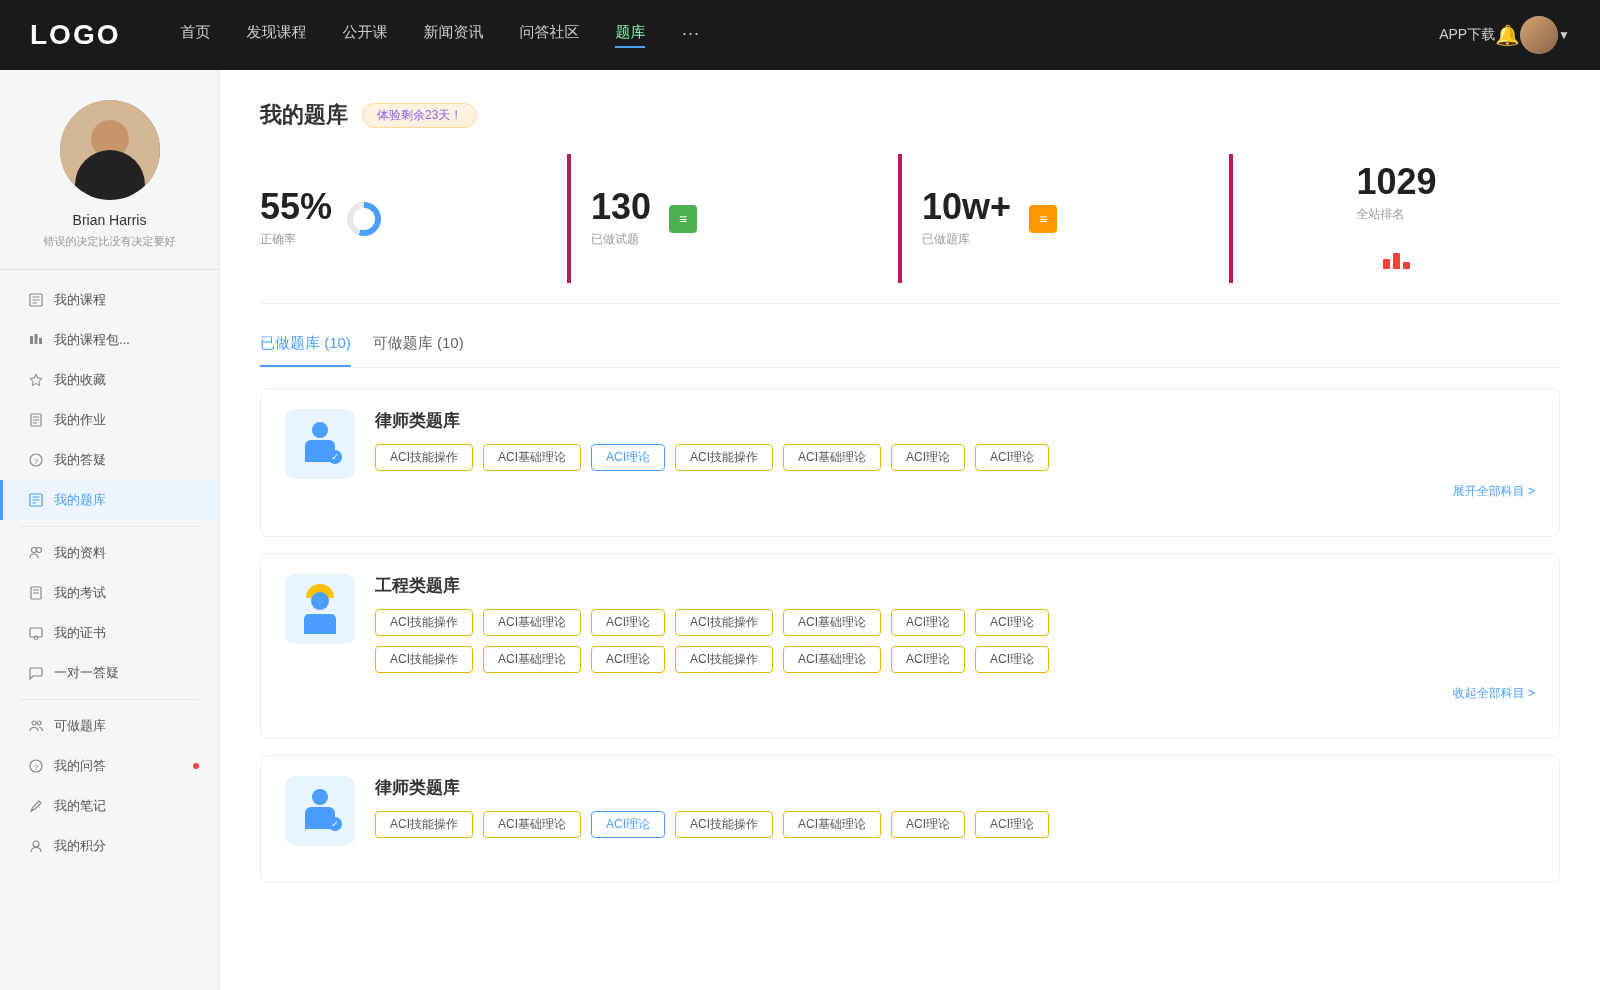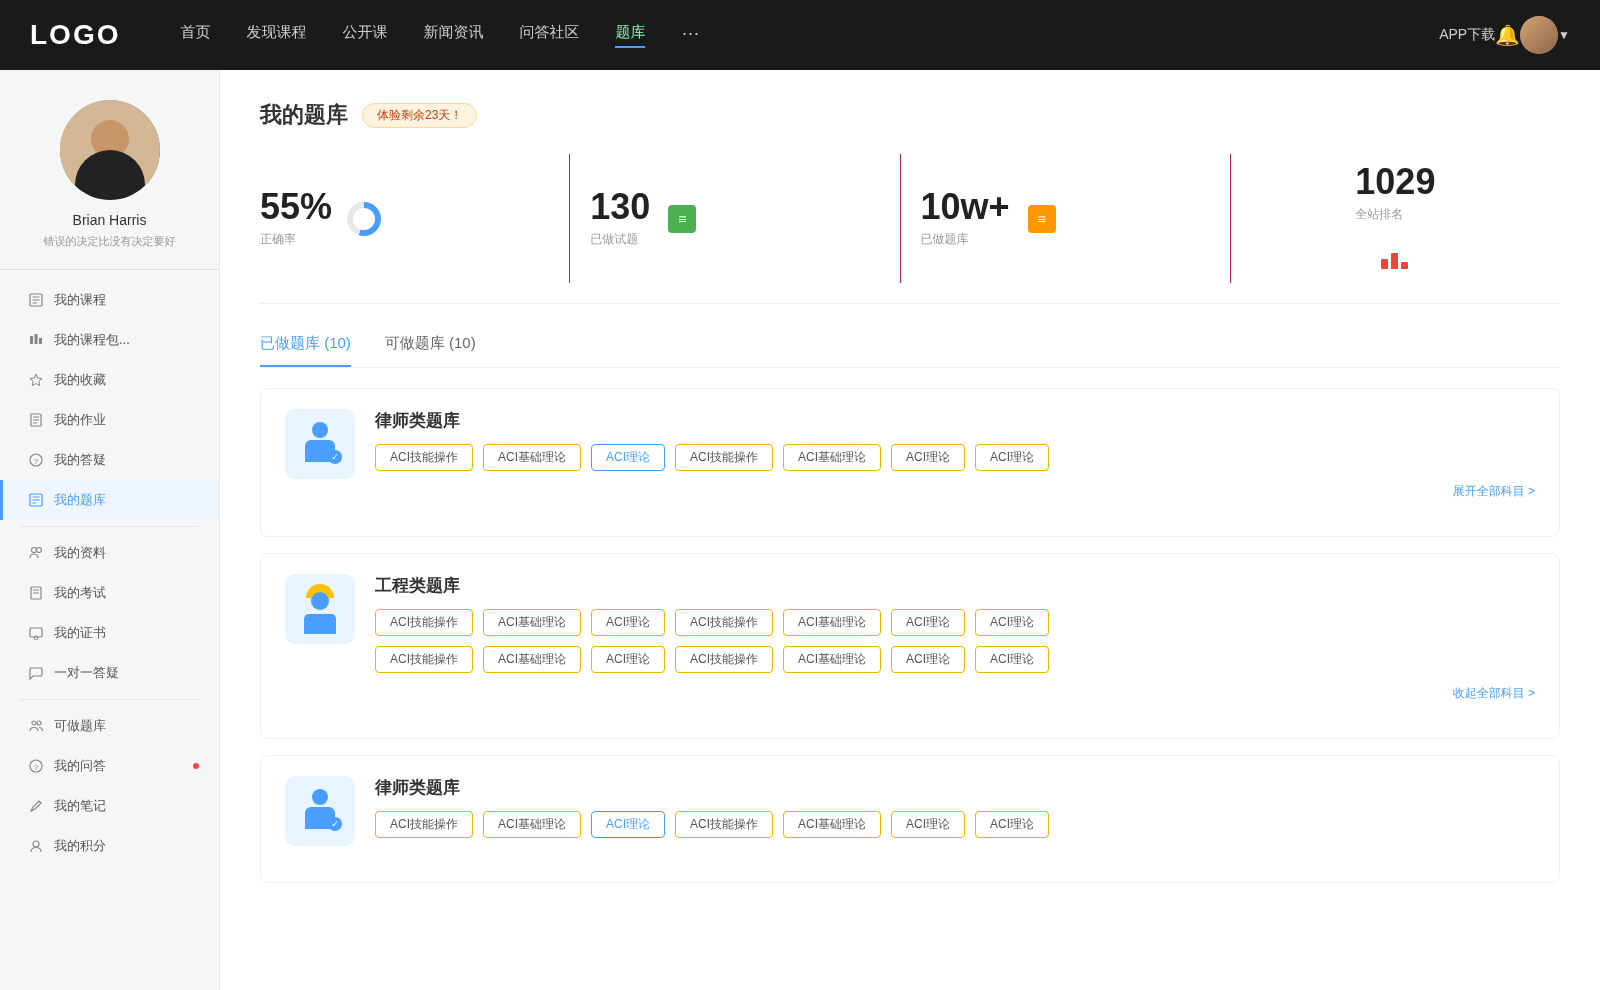--- a/index.html
+++ b/index.html
@@ -199,42 +199,42 @@
       gap: 14px;
       margin-bottom: 24px;
     }
     .page-title {
       font-size: 22px;
       font-weight: 600;
       color: #333;
     }
     .trial-badge {
       background: #fff3e0;
-      color: #c2410c;
+      color: #8b5cf6;
       border: 1px solid #ffd699;
       border-radius: 20px;
       padding: 3px 14px;
       font-size: 12px;
     }
 
     
     .stats-row {
       display: flex;
       gap: 0;
       margin-bottom: 30px;
       border-bottom: 1px solid #f0f0f0;
       padding-bottom: 20px;
     }
     .stat-item {
       flex: 1;
       display: flex;
       align-items: center;
       gap: 14px;
       padding: 10px 20px;
-      border-right: 1px solid #be185d;
+      border-right: 4px solid #be185d;
     }
     .stat-item:first-child { padding-left: 0; }
     .stat-item:last-child { border-right: none; flex-direction: column; }
     .stat-value {
       font-size: 36px;
       font-weight: 700;
       color: #222;
       line-height: 1;
     }
     .stat-label {
@@ -244,21 +244,21 @@
     }
     .stat-icon {
       width: 36px; height: 36px;
       display: flex; align-items: center; justify-content: center;
       font-size: 22px;
     }
 
     
     .tabs-row {
       display: flex;
-      gap: 34px;
+      gap: 22px;
       margin-bottom: 20px;
       border-bottom: 1px solid #f0f0f0;
     }
     .tab {
       font-size: 15px;
       color: #666;
       cursor: pointer;
       padding-bottom: 12px;
       border-bottom: 2px solid transparent;
     }

